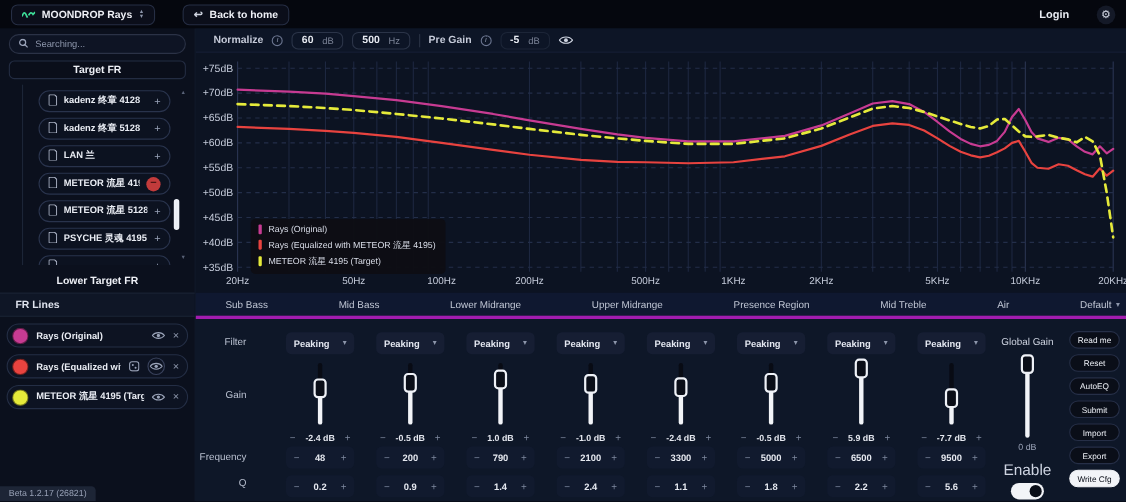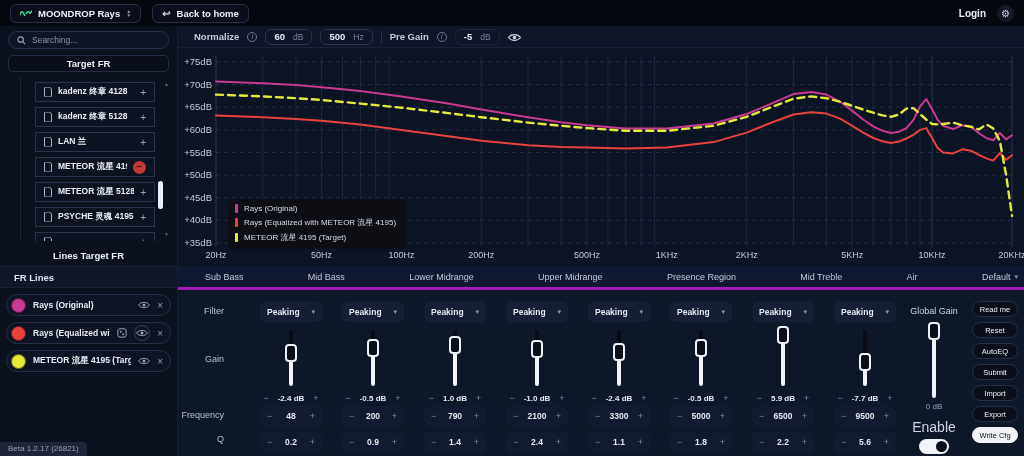--- a/index.html
+++ b/index.html
@@ -1,39 +1,39 @@
 <!DOCTYPE html>
 <html><head>
 <meta charset="utf-8">
 <style>
   * { margin:0; padding:0; box-sizing:border-box; }
   html,body { background:#05070e; }
   body { font-family:"Liberation Sans", sans-serif; }
   #app { position:relative; width:1024px; height:456px; background:#0e1626; overflow:hidden; color:#e9ecf3; }
 
   
-  header { position:absolute; top:0; left:0; right:0; height:26px; background:#05070e; display:flex; align-items:center; padding:0 10px; gap:11px; }
+  header { position:absolute; top:0; left:0; right:0; height:26px; background:#05070e; display:flex; align-items:center; padding:0 10px; gap:25px; }
   .chip { display:flex; align-items:center; gap:6px; height:19px; padding:0 9px; background:#0b0e1a; border:1px solid #262e44; border-radius:6px; font-size:9.5px; font-weight:bold; color:#eef0f6; cursor:pointer; }
   .chip .logo-mark { display:flex; gap:1px; align-items:center; }
   .updown { display:flex; flex-direction:column; line-height:4px; font-size:5px; color:#8d96ab; }
   .back-arrow { font-size:10px; color:#cfd4e0; }
   .spacer { flex:1; }
   .login { font-size:10px; font-weight:bold; color:#e9ecf3; cursor:pointer; }
   .gear-circle { width:17px; height:17px; border-radius:50%; background:#141927; display:flex; align-items:center; justify-content:center; font-size:10px; color:#cfd4e0; cursor:pointer; }
 
   
   aside { position:absolute; top:26px; left:0; width:178px; bottom:0; background:#0b101d; border-right:1px solid #161d2e; }
   .search-wrap { position:absolute; top:5px; left:8px; right:8px; height:18px; border:1px solid #2b3246; border-radius:9px; background:#0e1424; display:flex; align-items:center; padding:0 8px; gap:6px; }
   .search-wrap input { flex:1; background:transparent; border:none; outline:none; color:#e9ecf3; font-size:8.5px; font-family:"Liberation Sans",sans-serif; }
   .search-wrap input::placeholder { color:#8d96ab; }
   .btn-bar { position:absolute; left:8px; right:8px; height:17px; background:#0a0e1a; border:1px solid #232c42; border-radius:5px; font-size:9.5px; font-weight:bold; color:#eef0f6; display:flex; align-items:center; justify-content:center; cursor:pointer; }
   #target-fr-btn { top:29px; }
   #upload-btn { top:221px; border:none; background:transparent; }
   .target-panel { position:absolute; top:51px; left:20px; right:4px; height:164px; border-left:1px solid #1c2537; overflow:hidden; padding:5px 18px 0 14px; }
-  .t-pill { height:20px; border:1px solid #29334c; border-radius:0; background:#0c1220; display:flex; align-items:center; padding:0 8px; gap:6px; margin-bottom:5px; cursor:pointer; }
+  .t-pill { height:20px; border:1px solid #29334c; border-radius:10px; background:#0c1220; display:flex; align-items:center; padding:0 8px; gap:6px; margin-bottom:5px; cursor:pointer; }
   .t-pill .t-name { flex:1; font-size:8.5px; font-weight:bold; color:#e9ecf3; white-space:nowrap; overflow:hidden; }
   .t-pill .t-add { font-size:10px; color:#9aa3b8; }
   .t-pill .t-rem { width:13px; height:13px; border-radius:50%; background:#c23b3b; color:#4d1414; font-size:10px; font-weight:bold; display:flex; align-items:center; justify-content:center; line-height:1; }
   .scrollbar { position:absolute; right:7px; top:55px; height:156px; width:7px; }
   .scrollbar .arr { position:absolute; left:0; width:7px; font-size:5px; color:#5a6378; text-align:center; }
   .scrollbar .thumb { position:absolute; left:1px; width:5px; height:28px; border-radius:3px; background:#e9ecf3; top:64%; }
   .fr-header { position:absolute; top:240px; left:0; right:0; height:22px; background:#0f1626; border-top:1px solid #1a2334; border-bottom:1px solid #1a2334; display:flex; align-items:center; padding-left:14px; font-size:9.5px; font-weight:bold; color:#dfe3ee; }
   #fr-lines { position:absolute; top:268px; left:6px; right:6px; }
   .fr-pill { height:22px; border:1px solid #242e45; border-radius:11px; background:#0d1322; display:flex; align-items:center; padding:0 7px 0 4px; gap:7px; margin-bottom:6px; }
   .fr-dot { width:15px; height:15px; border-radius:50%; border:1px solid rgba(0,0,0,.5); }
@@ -190,21 +190,21 @@
             </svg></span>
           <span class="t-name"></span>
           <span class="t-add">+</span>
         </div>
       </div>
     <div class="scrollbar">
       <span class="arr" style="top:0">▲</span>
       <span class="arr" style="bottom:0">▼</span>
       <div class="thumb"></div>
     </div>
-    <div class="btn-bar" id="upload-btn">Lines Target FR</div>
+    <div class="btn-bar" id="upload-btn">Lower Target FR</div>
     <div class="fr-header">FR Lines</div>
     <div id="fr-lines">
         <div class="fr-pill">
           <span class="fr-dot" style="background: rgb(199, 59, 146);"></span>
           <span class="fr-name">Rays (Original)</span>
           <span class="fr-ico">
             <svg width="12" height="8" viewBox="0 0 24 16">
               <path d="M1 8 C6 1 18 1 23 8 C18 15 6 15 1 8 Z" fill="none" stroke="#9aa3b8" stroke-width="2"></path>
               <circle cx="12" cy="8" r="3" fill="#9aa3b8"></circle>
             </svg>

